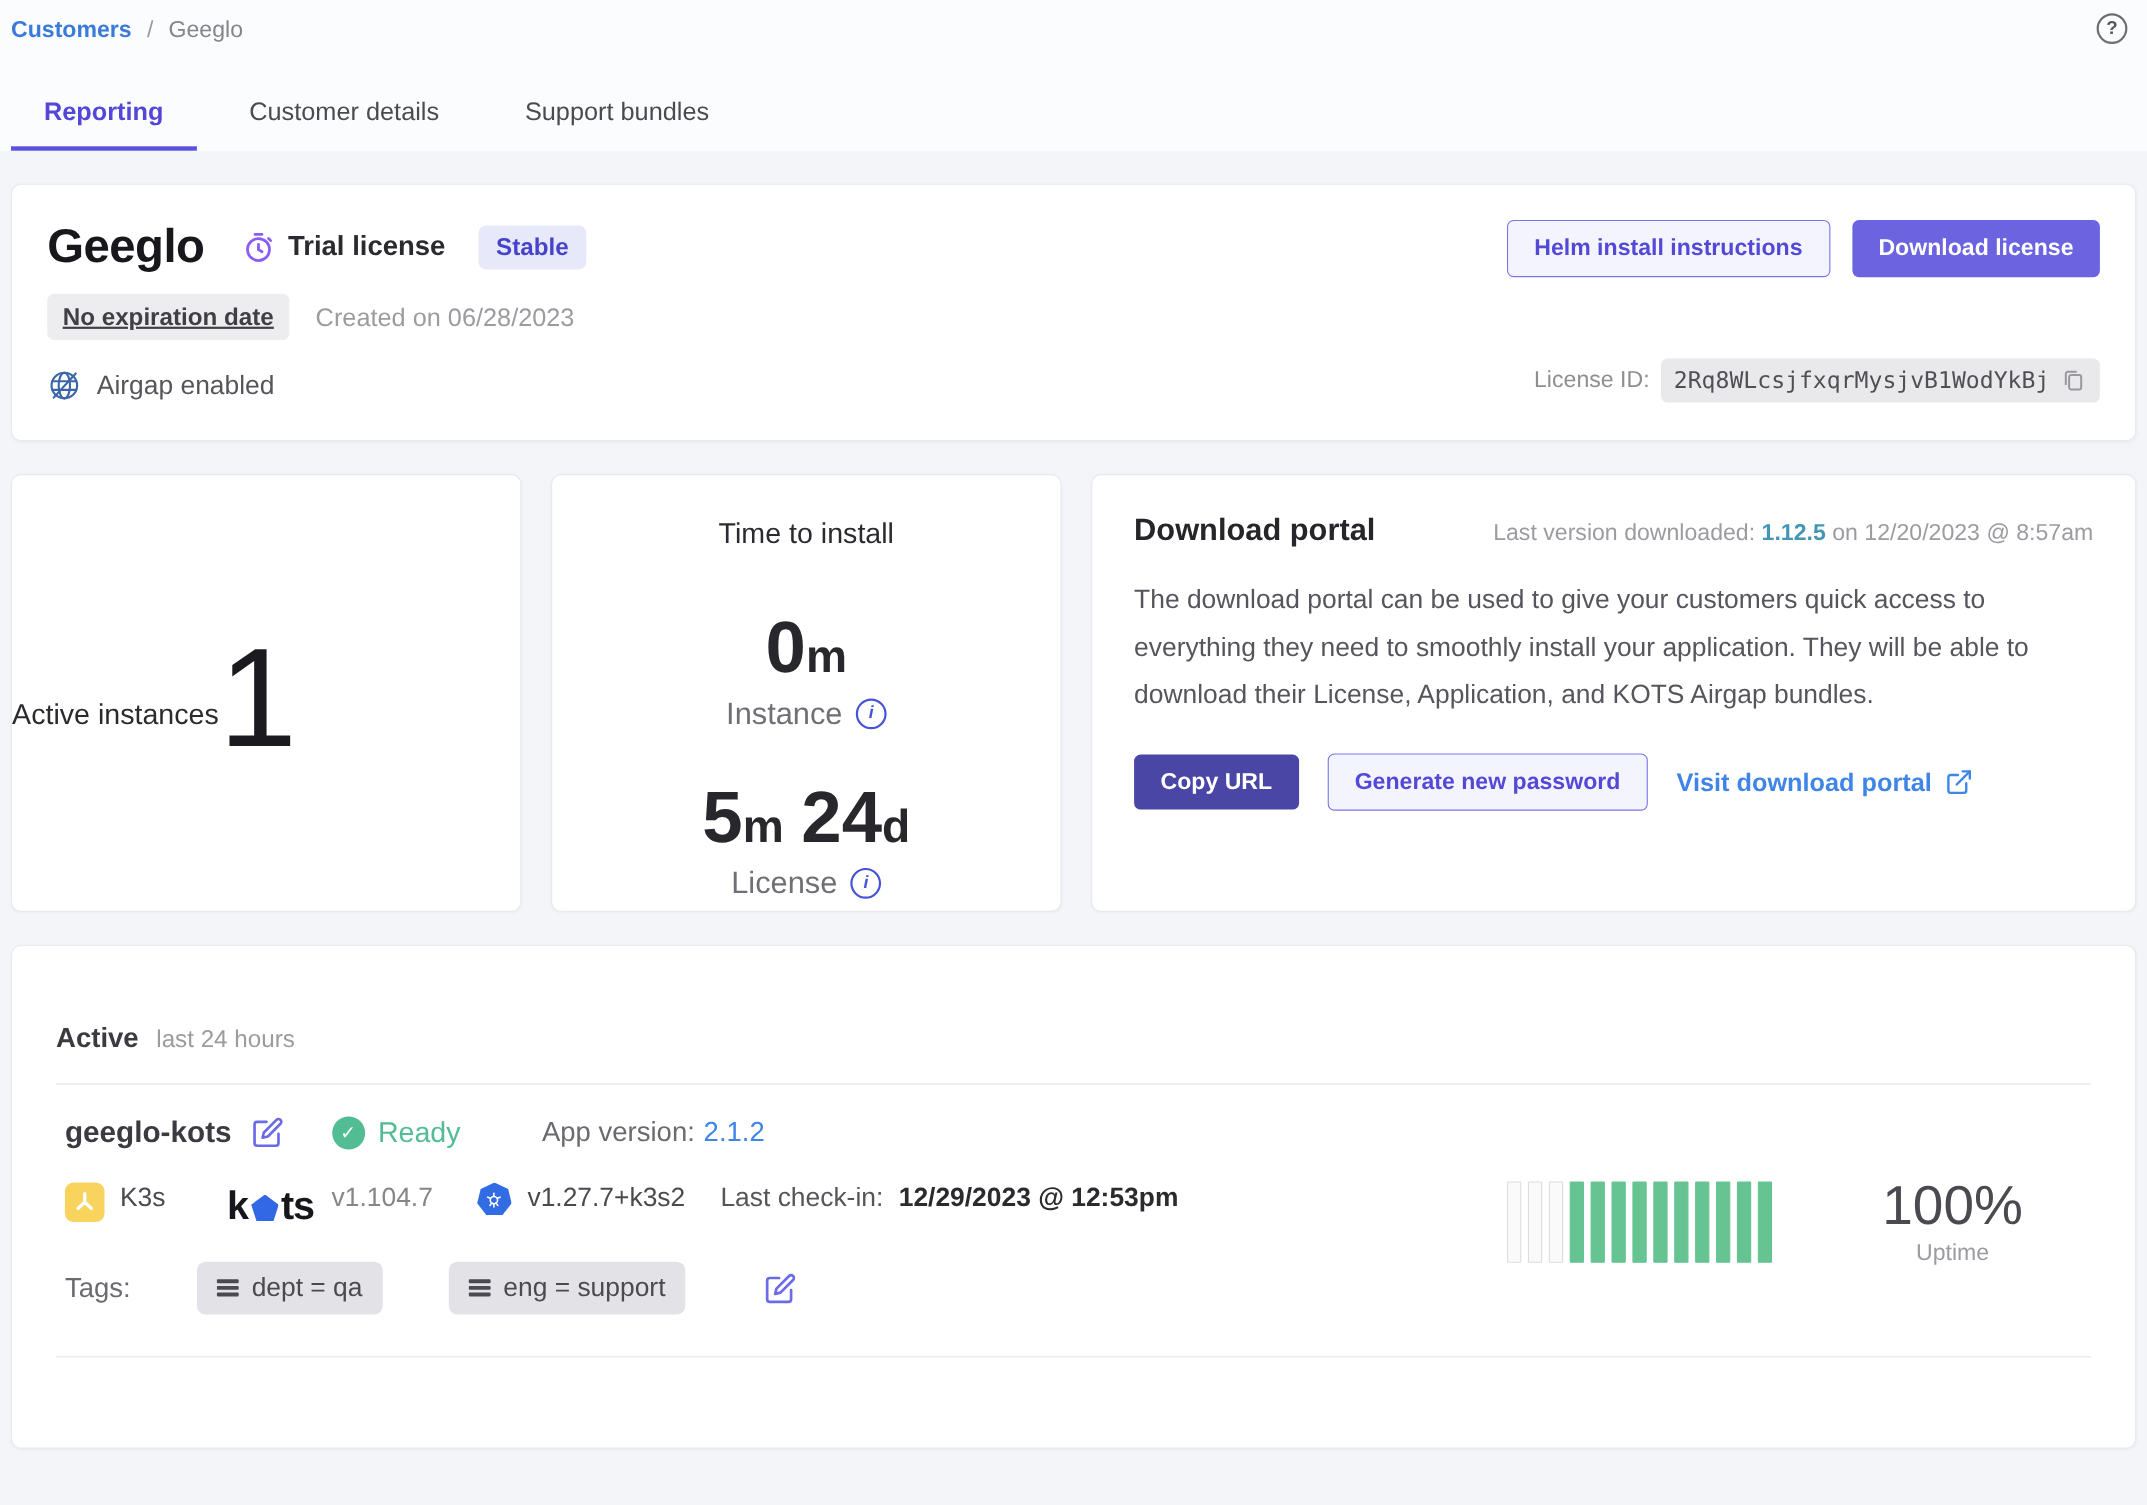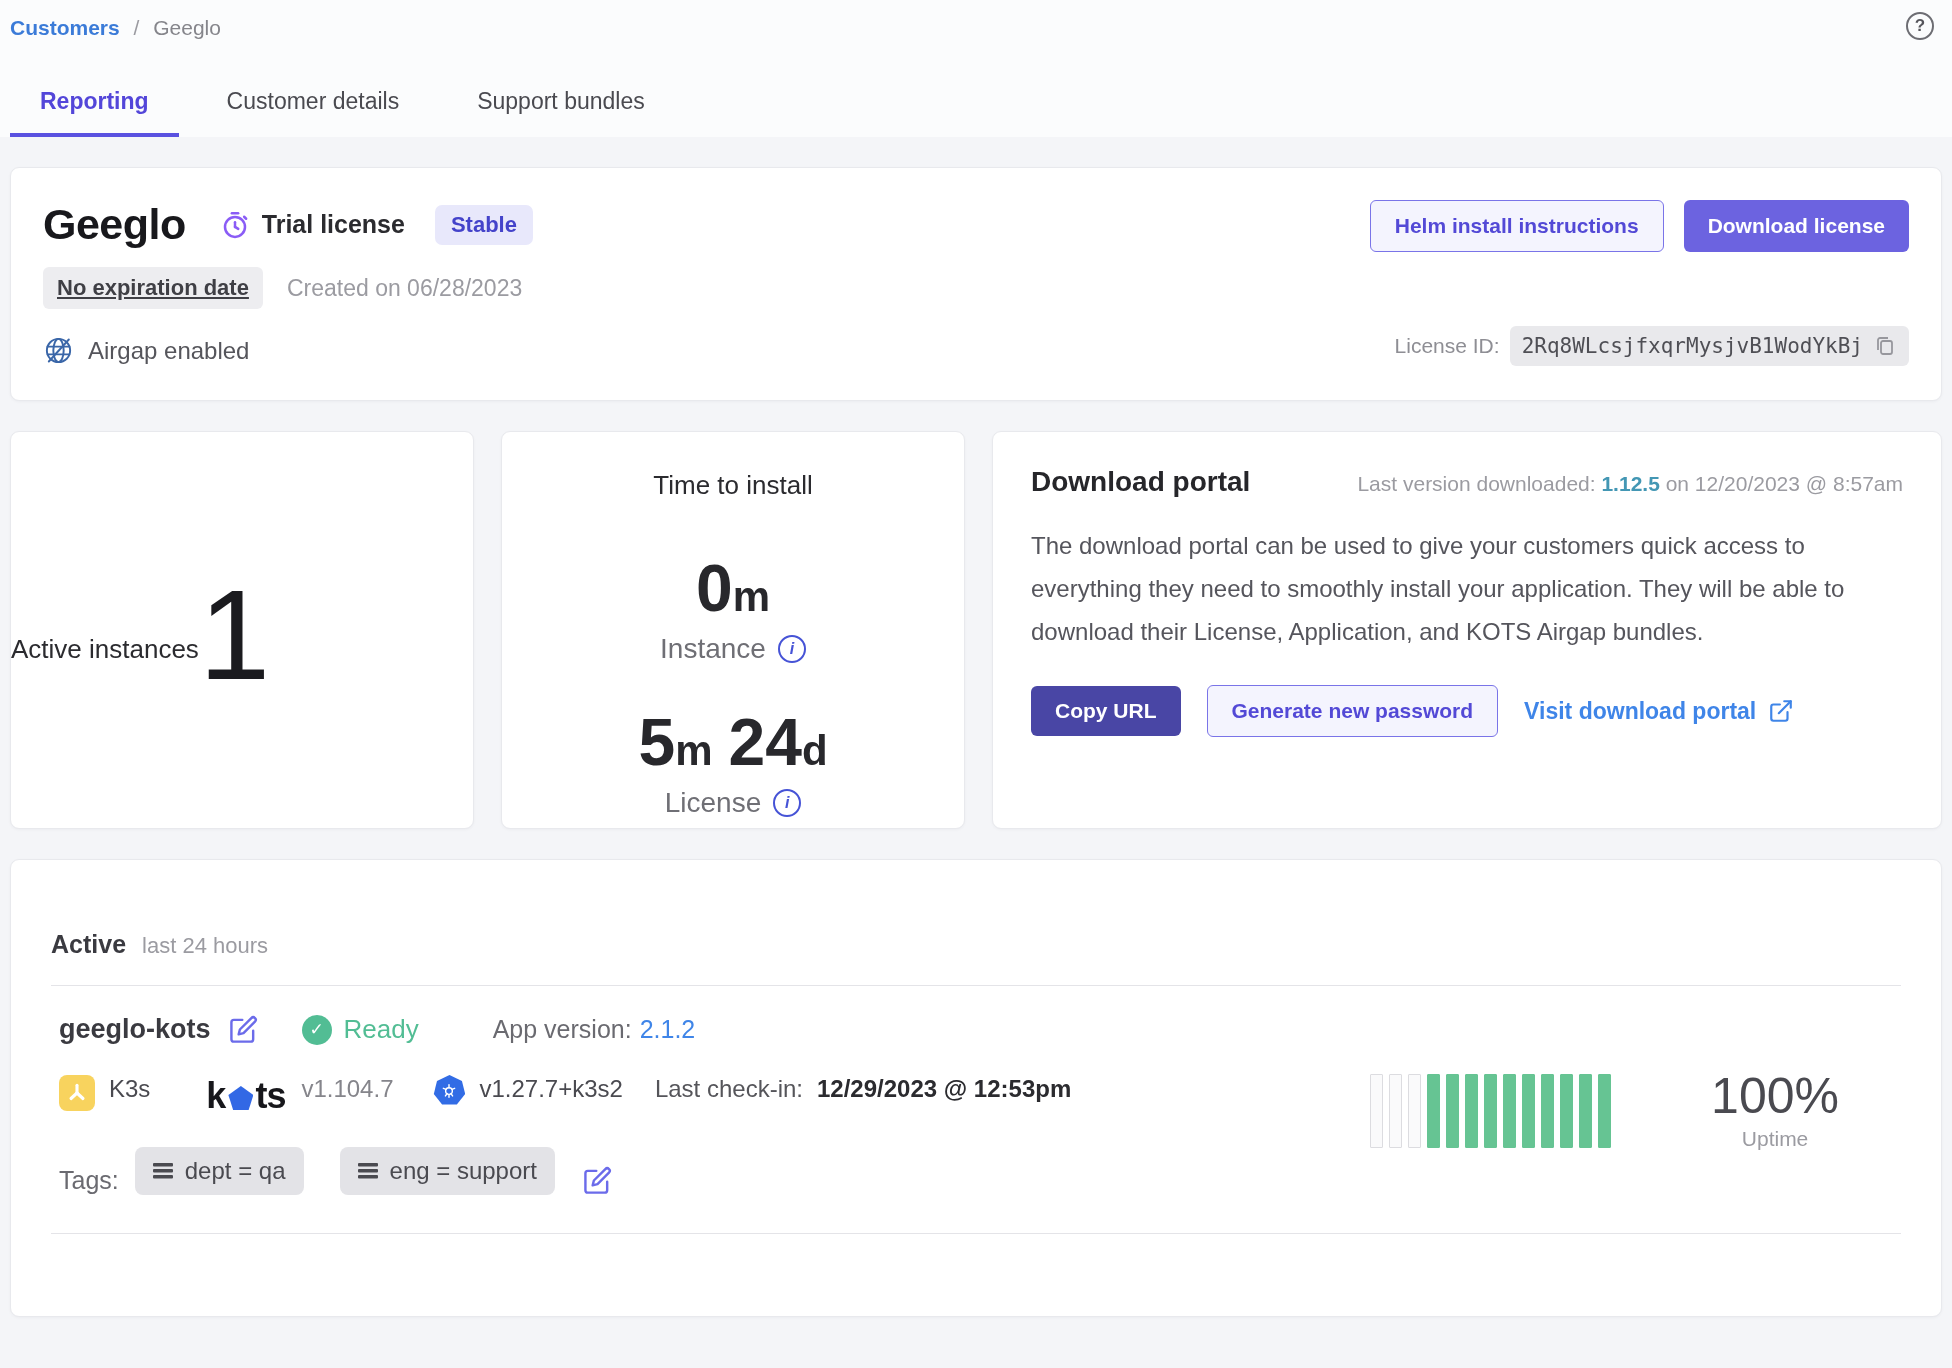--- a/index.html
+++ b/index.html
@@ -153,25 +153,25 @@
   .kots-ver { font-size:24px; color:#85858b; margin-left:16px; }
   .k8s-icon {
     width:32px; height:31px; background:#326ce5; margin-left:40px; position:relative;
     clip-path:polygon(50% 0%, 89% 19%, 99% 61%, 73% 95%, 27% 95%, 1% 61%, 11% 19%);
     display:flex; align-items:center; justify-content:center;
   }
   .k8s-ver { font-size:24px; color:#4a4a50; margin-left:14px; }
   .checkin-label { font-size:24px; color:#55555a; margin-left:32px; }
   .checkin-value { font-size:24px; font-weight:700; color:#2b2b2f; margin-left:14px; }
 
-  .tags-row { display:flex; align-items:flex-end; margin-top:30px; }
+  .tags-row { display:flex; align-items:center; margin-top:30px;gap:44px; }
   .tags-label { font-size:25px; color:#6a6a70; }
   .tag-pill {
     display:flex; align-items:center; gap:10px; background:#e3e3e7; border-radius:8px;
-    padding:10px 18px; margin-left:36px; font-size:24px; color:#4a4a50;
+    padding:10px 18px; margin-left:16px; font-size:24px; color:#4a4a50;
   }
   .tag-pill:nth-of-type(2) { margin-left:16px; }
   .edit-icon { cursor:pointer; display:inline-flex; }
   .iname-row .edit-icon { margin-left:18px; }
   .tags-row .edit-icon { margin-left:28px; }
 
   .uptime-block { display:flex; align-items:center; align-self:center; padding-right:40px; margin-top:12px;gap:40px; }
   .uptime-bars { display:flex; gap:6px; }
   .ubar { width:13px; height:74px; background:#fafafb; border:1px solid #dcdce0; border-radius:1px; }
   .ubar.on { background:#66c493; border-color:#66c493; }

